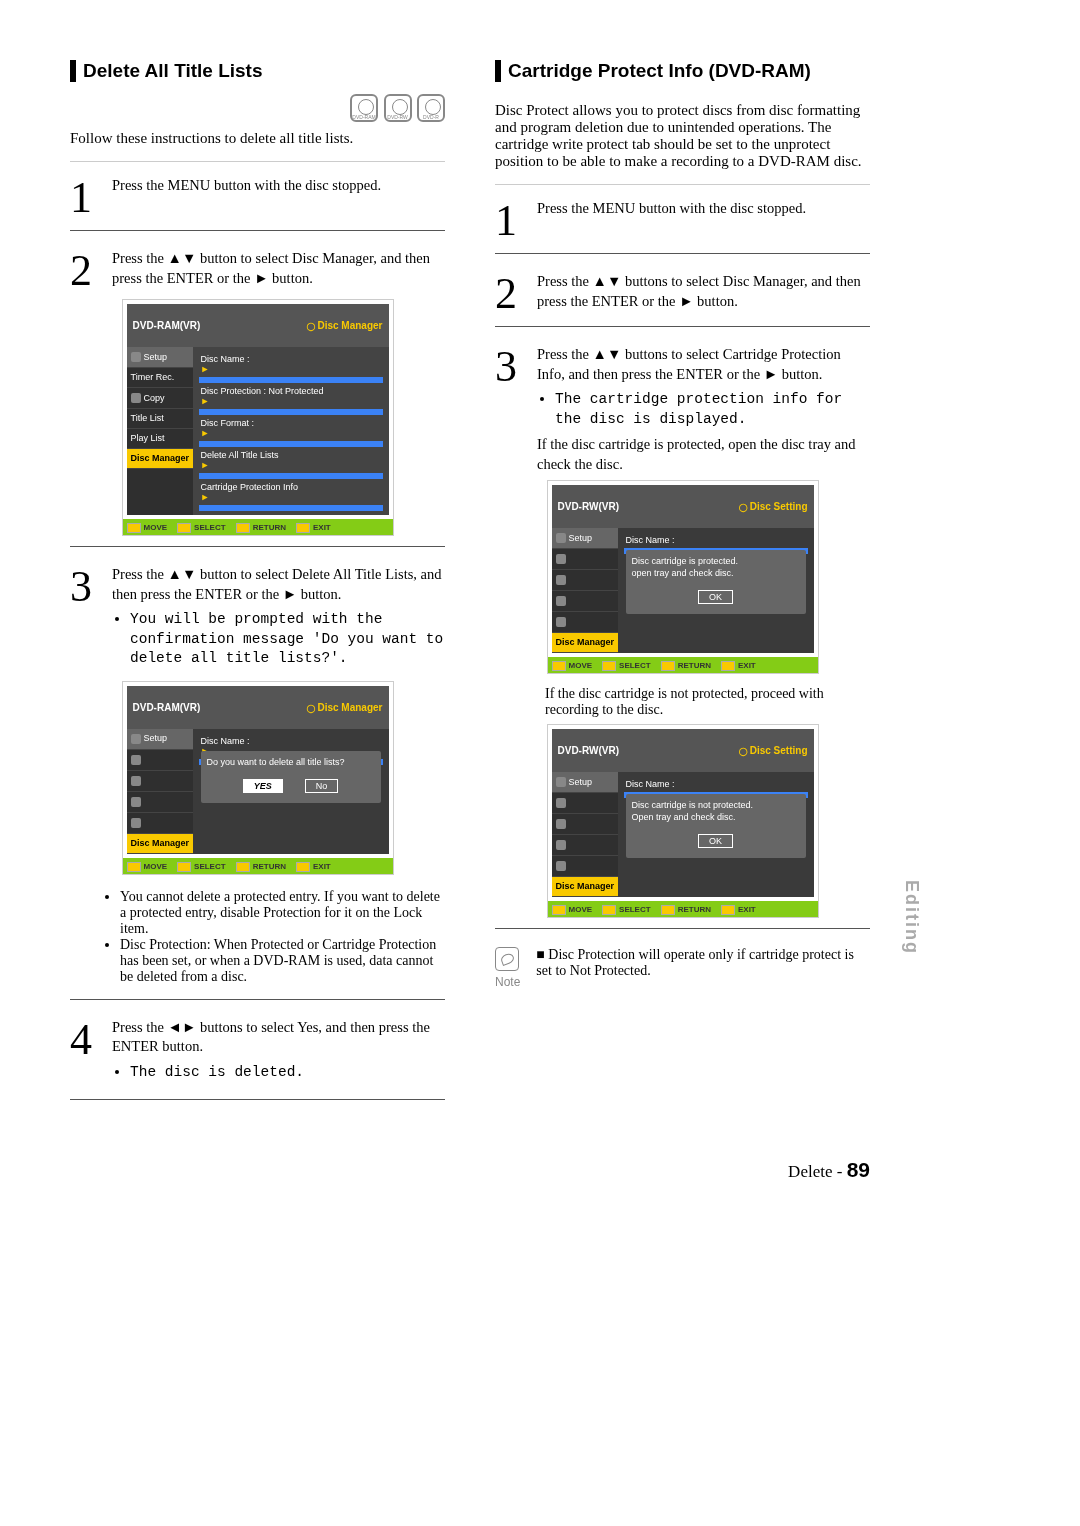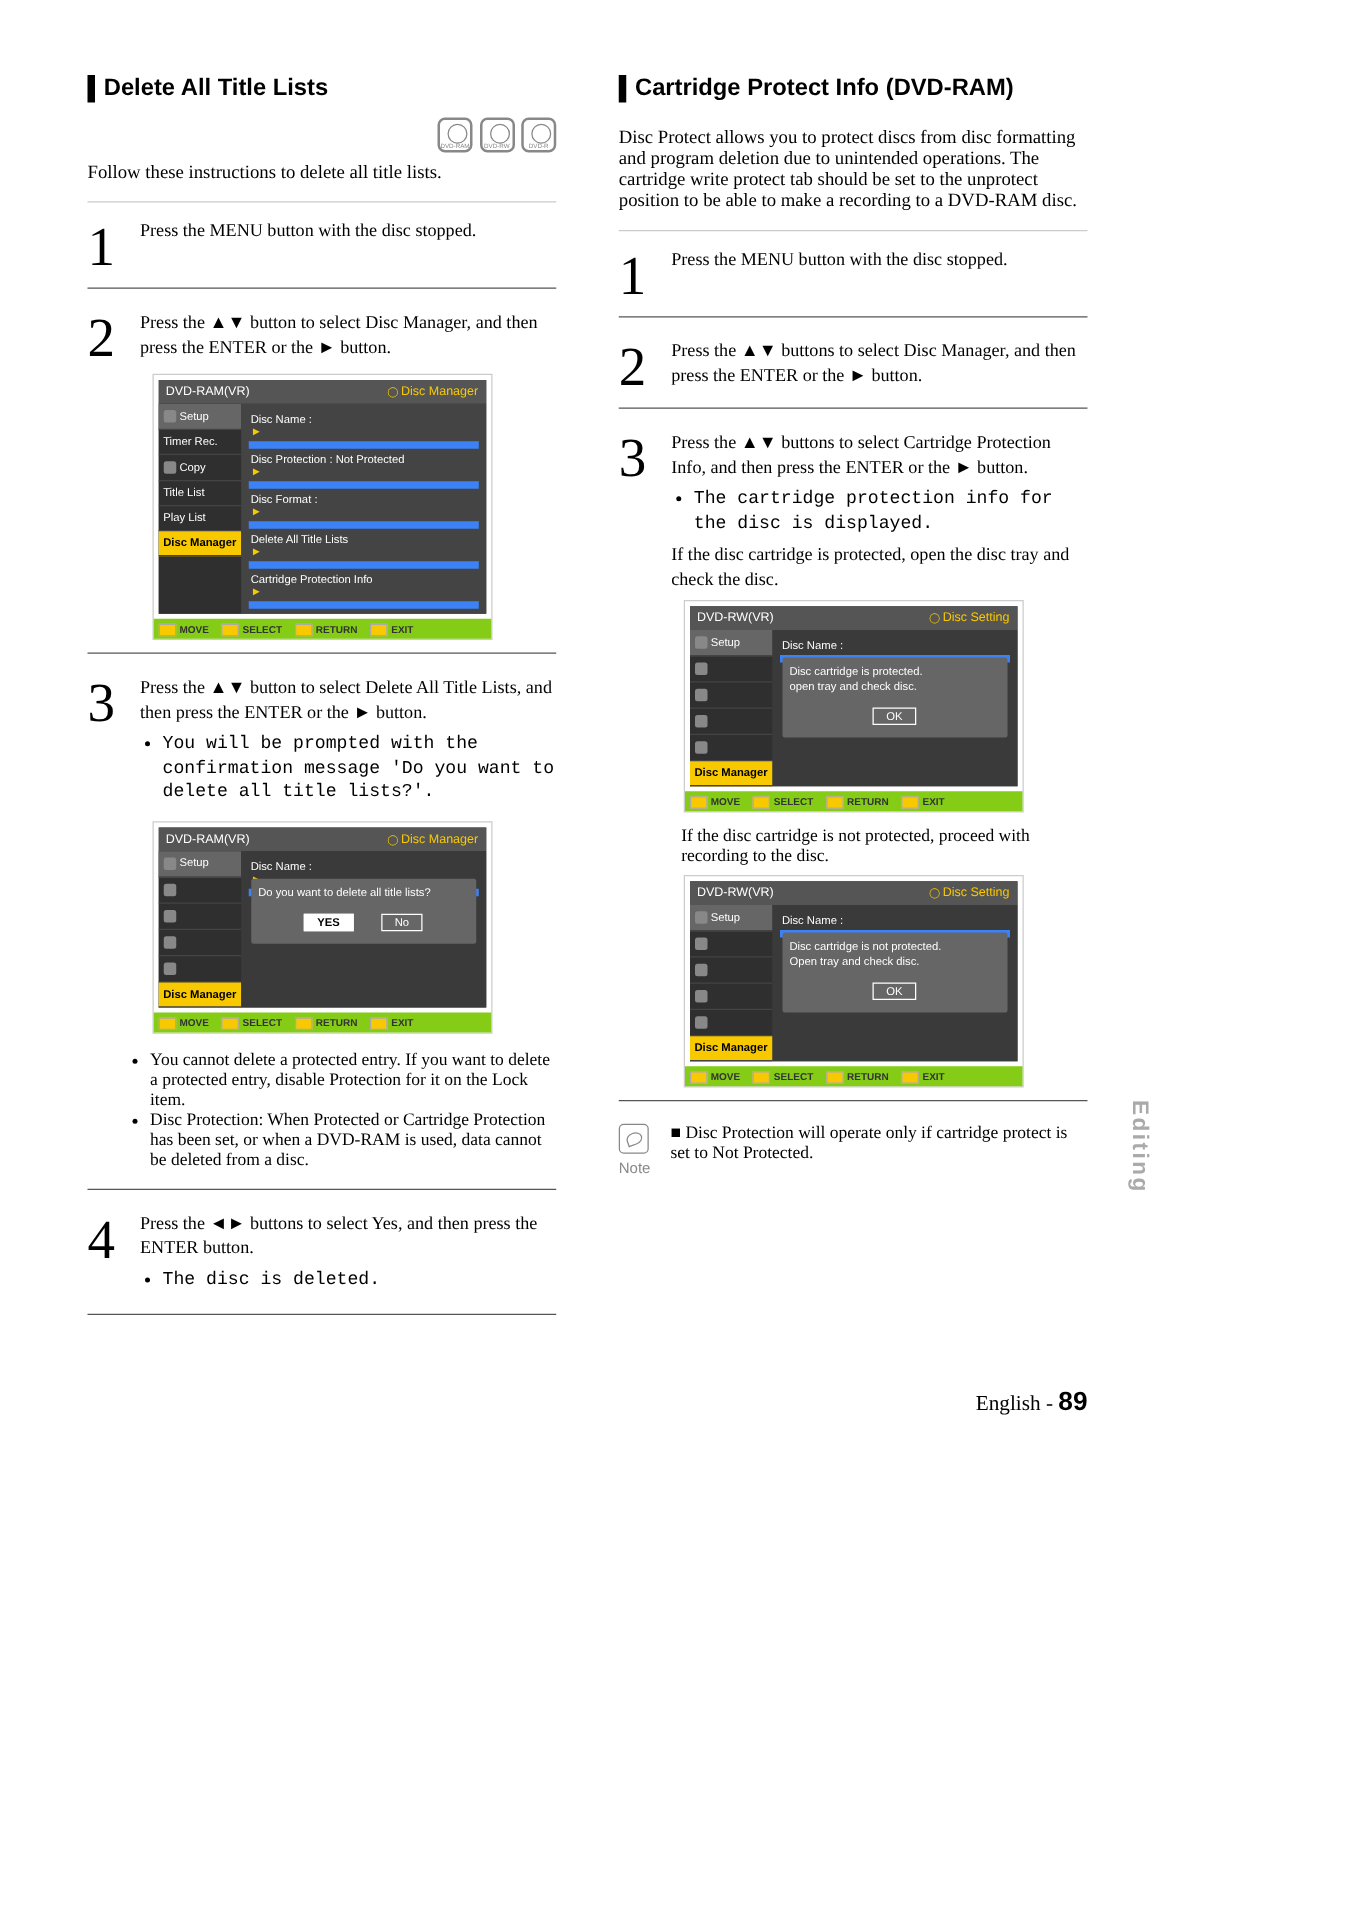--- a/index.html
+++ b/index.html
@@ -110,22 +110,22 @@
     color: #fff;
     position: relative;
   }
   .osd-inner {
     background: #3a3a3a;
     margin: 4px;
   }
   .osd-title {
     background: #555;
     font-size: 10px;
-    font-weight: normal;
-    padding: 4px 6px;
+    font-weight: bold;
+    padding: 16px 6px;
     display: flex;
     justify-content: space-between;
     align-items: center;
   }
   .osd-title .right {
     color: #f9c900;
   }
   .osd-title .bullet {
     color: #f9c900;
     font-size: 8px;
@@ -195,21 +195,21 @@
     font-size: 9px;
     border-radius: 2px;
   }
   .osd-dialog .msg { margin-bottom: 10px; line-height: 1.3; }
   .osd-dialog .buttons { display: flex; justify-content: center; gap: 22px; }
   .osd-dialog .btn {
     border: 1px solid #fff;
     padding: 1px 10px;
     font-size: 9px;
   }
-  .osd-dialog .btn.hi { background: #fff; color:#000; font-weight: bold;}
+  .osd-dialog .btn.hi { background: #fff; color:#000; font-weight: bold; font-style: italic;}
   .osd-footer {
     background: #84cc16;
     color: #333;
     font-size: 8px;
     padding: 4px 4px 2px 4px;
     display: flex;
     gap: 10px;
     font-weight: bold;
   }
   .osd-footer span.key {
@@ -603,14 +603,14 @@
           </ul>
       </div>
     </div>
 
   </div>
 </div>
 
 <div class="page-side">Editing</div>
 
 <div class="page-footer">
-  <span>English - </span><span class="page-num">89</span>
+  <span>Delete - </span><span class="page-num">89</span>
 </div>
 
 </body></html>

